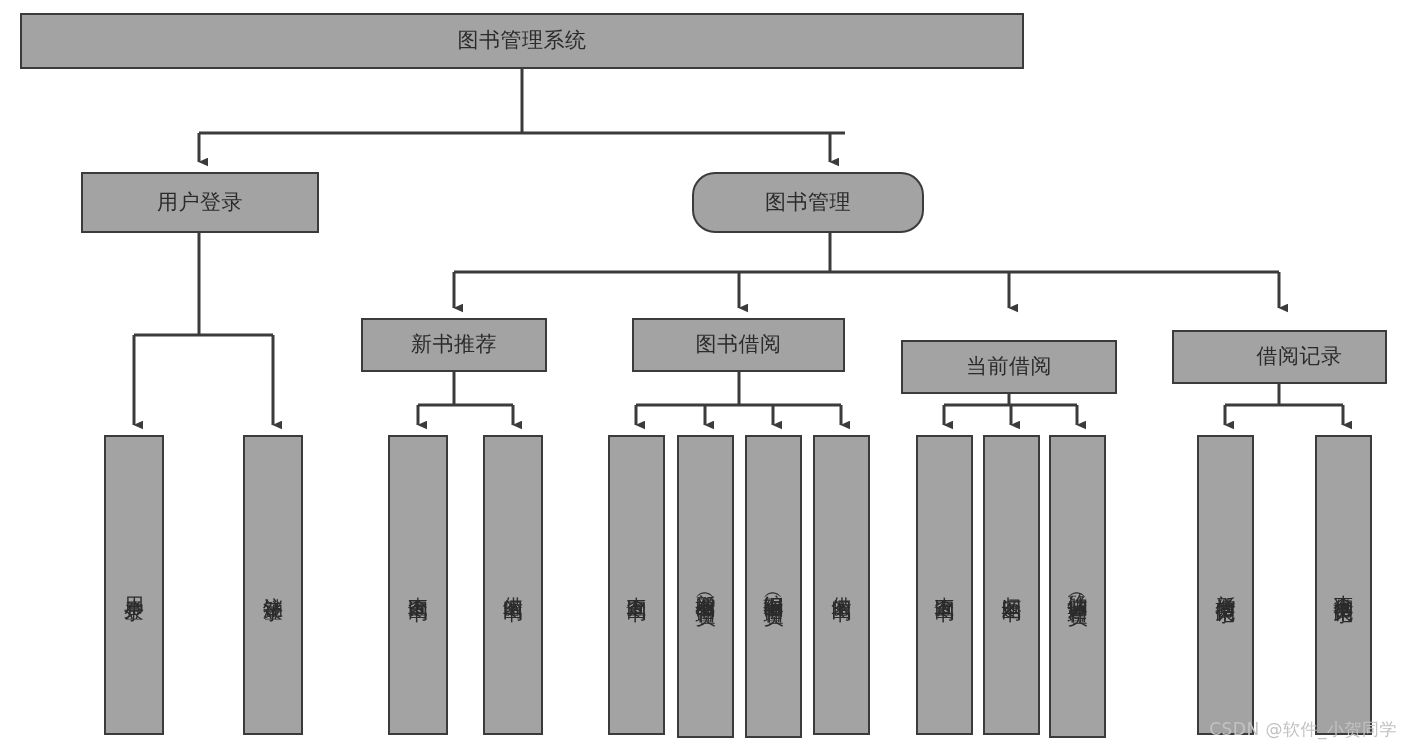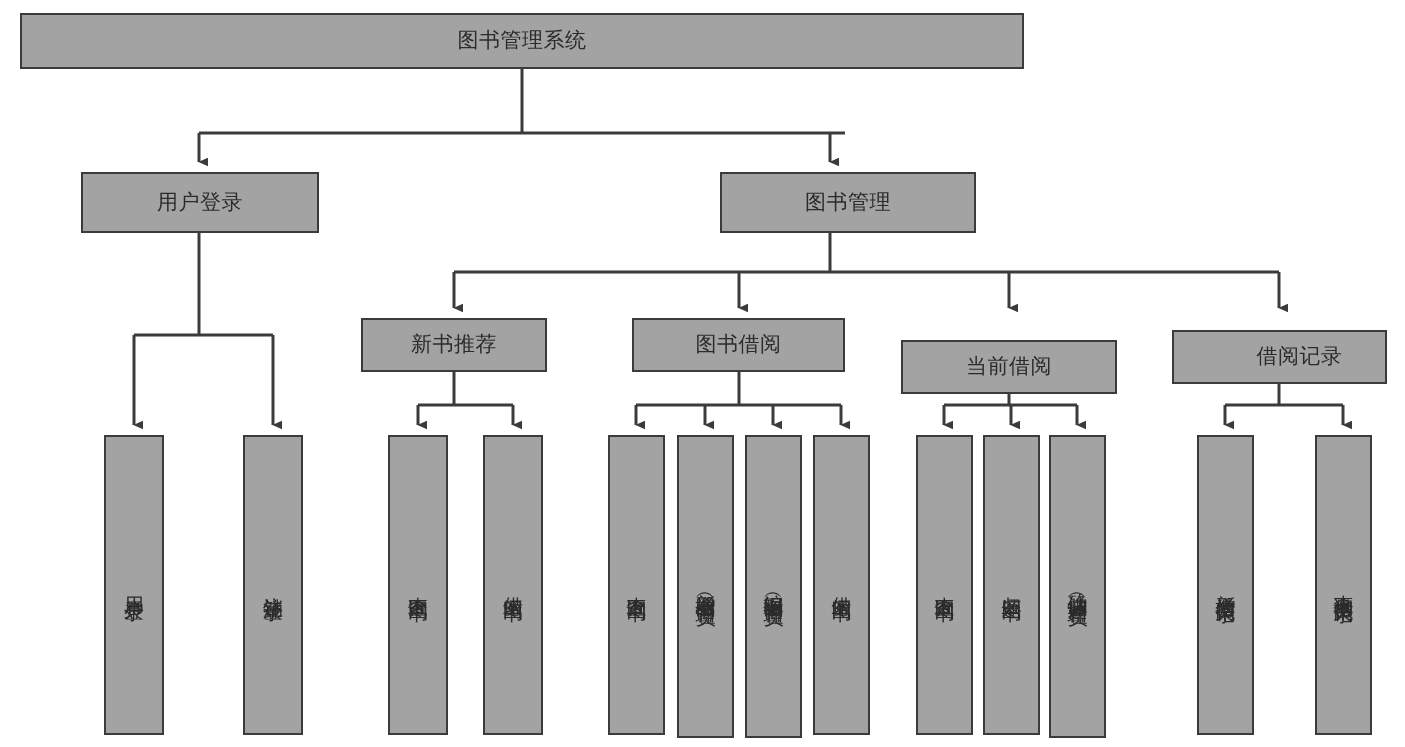--- a/index.html
+++ b/index.html
@@ -121,21 +121,21 @@
     </g>
   </svg>
 
   <div class="node h-node" id="node-root" style="left: 20px; top: 13px; width: 1004px; height: 56px;">
     <span class="h-label">图书管理系统</span>
   </div>
 
   <div class="node h-node" id="node-user-login" style="left: 81px; top: 172px; width: 238px; height: 61px;">
     <span class="h-label">用户登录</span>
   </div>
-  <div class="node h-node" id="node-book-manage" style="left: 720px; top: 172px; width: 256px; height: 61px;">
+  <div class="node h-node" id="node-book-manage" style="left: 692px; top: 172px; width: 232px; height: 61px; border-radius: 23px;">
     <span class="h-label">图书管理</span>
   </div>
 
   <div class="node h-node" id="node-book-borrow" style="left: 632px; top: 318px; width: 213px; height: 54px;">
     <span class="h-label">图书借阅</span>
   </div>
   <div class="node h-node" id="node-new-book-recommend" style="left: 361px; top: 318px; width: 186px; height: 54px;">
     <span class="h-label">新书推荐</span>
   </div>
   <div class="node h-node" id="node-current-borrow" style="left: 901px; top: 318px; width: 216px; height: 54px; margin-top: 22px;">
@@ -178,13 +178,14 @@
   <div class="node v-node" id="leaf-10" style="left: 1049px; top: 435px; width: 57px; height: 303px;">
     <span class="v-label">确认归还（管理员）</span>
   </div>
   <div class="node v-node" id="leaf-11" style="left: 1197px; top: 435px; width: 57px; height: 300px;">
     <span class="v-label">新增借阅记录</span>
   </div>
   <div class="node v-node" id="leaf-12" style="left: 1315px; top: 435px; width: 57px; height: 300px;">
     <span class="v-label">查询借阅记录</span>
   </div>
 
+  <div id="watermark">CSDN @软件_小贺同学</div>
 </div>
 
 </body></html>

